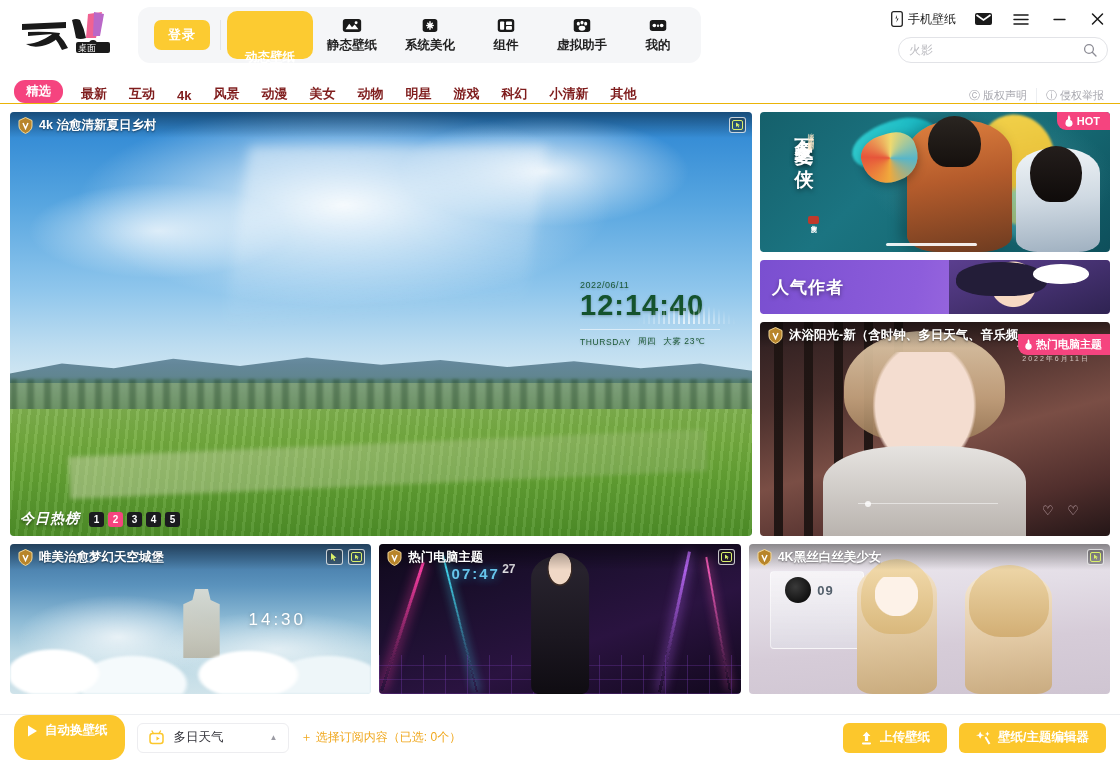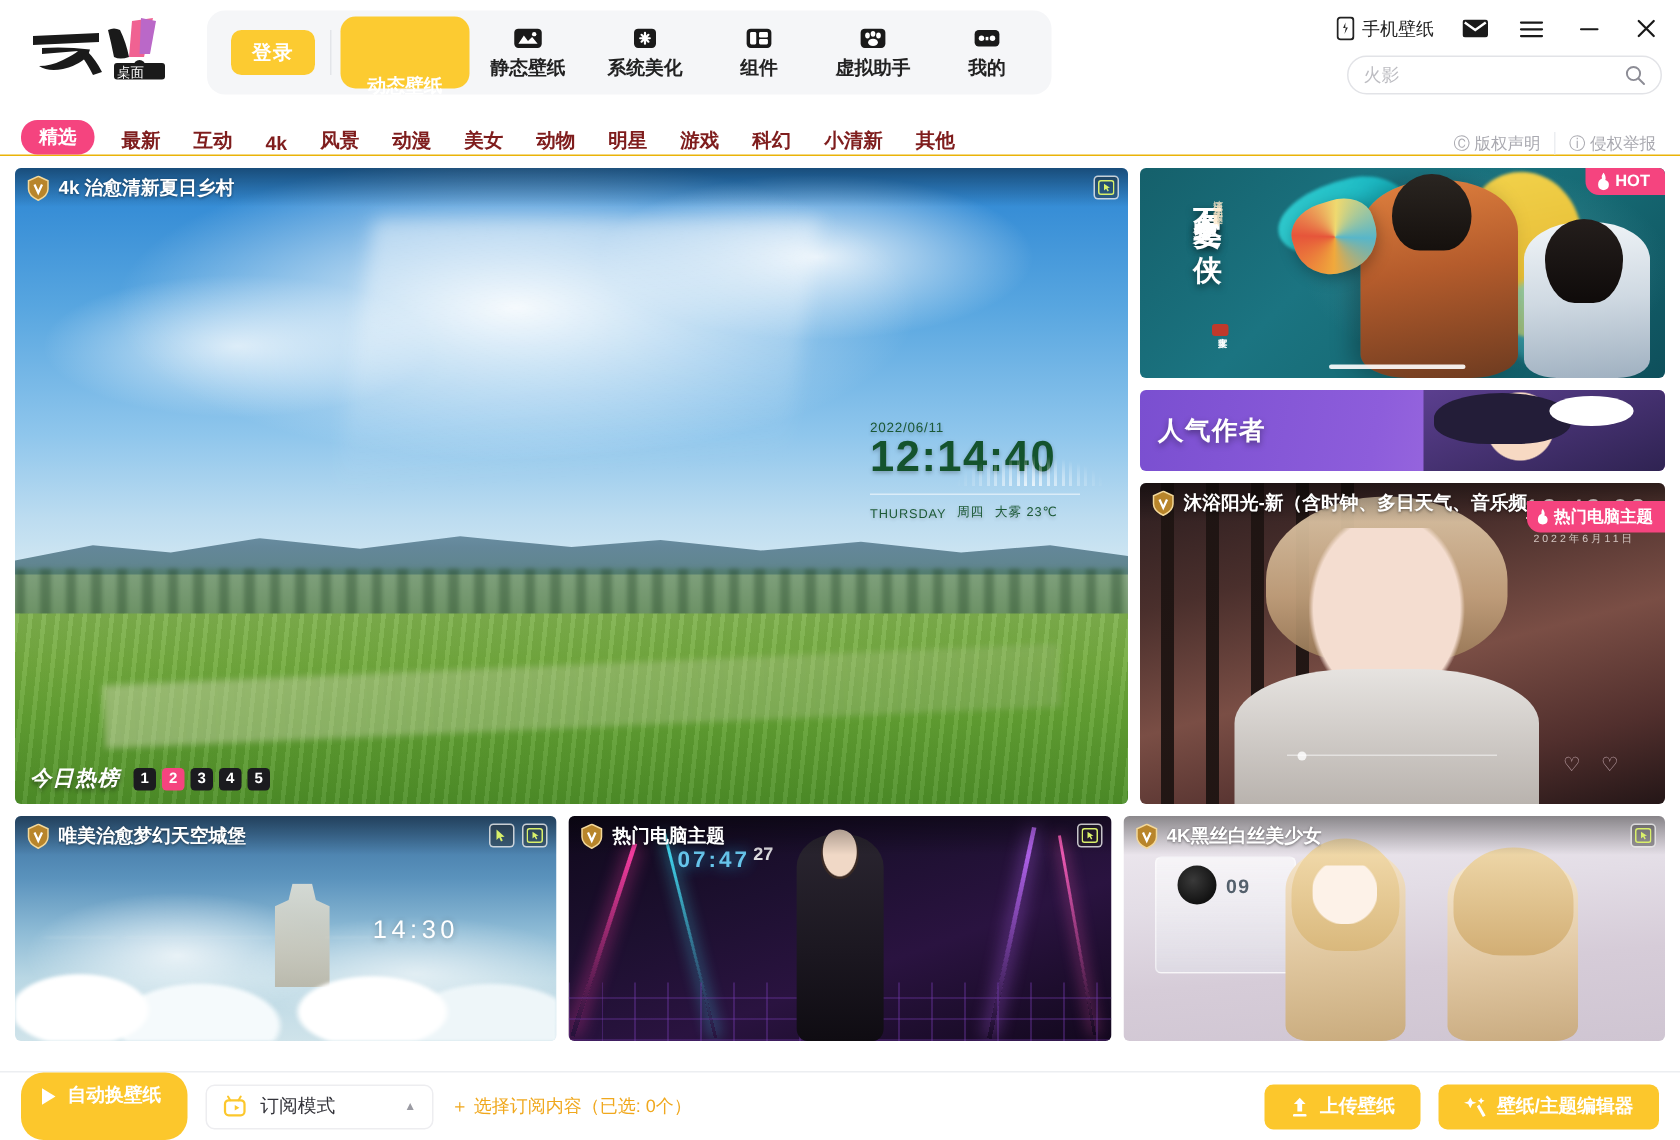--- a/index.html
+++ b/index.html
@@ -826,21 +826,21 @@
       </svg>
       <span>自动换壁纸</span>
     </button>
 
     <div class="subsel">
       <svg width="18" height="16" viewBox="0 0 18 16">
         <rect x="2" y="3.5" width="13" height="10" rx="2.5" fill="none" stroke="#fcc72c" stroke-width="1.5"></rect>
         <path d="M8.5 6.6 L11.6 8.5 L8.5 10.4 Z" fill="#fcc72c"></path>
         <path d="M5.5 3.5 L4 1 M11 3.5 L12.5 1" stroke="#fcc72c" stroke-width="1.3" stroke-linecap="round"></path>
       </svg>
-      <span class="slabel">订阅模式</span>
+      <span class="slabel">多日天气</span>
       <span class="caret">▲</span>
     </div>
 
     <div class="subpick">＋ 选择订阅内容（已选: 0个）</div>
 
     <div class="bspacer"></div>
 
     <button class="actbtn">
       <svg width="13" height="14" viewBox="0 0 13 14">
         <path d="M6.5 0.8 L10.4 5 H8.1 V10 H4.9 V5 H2.6 Z" fill="#fff"></path>

